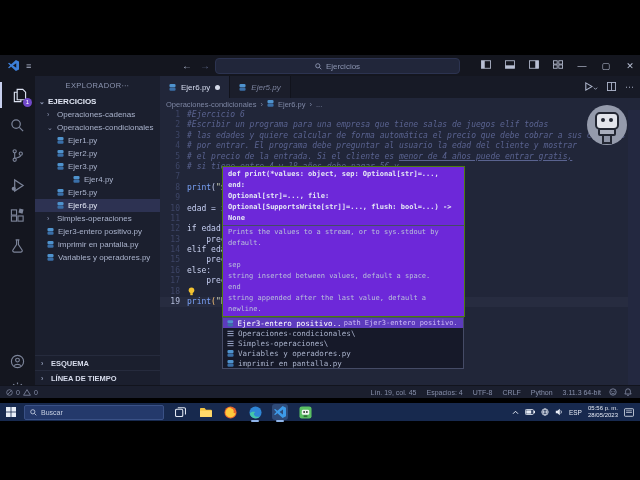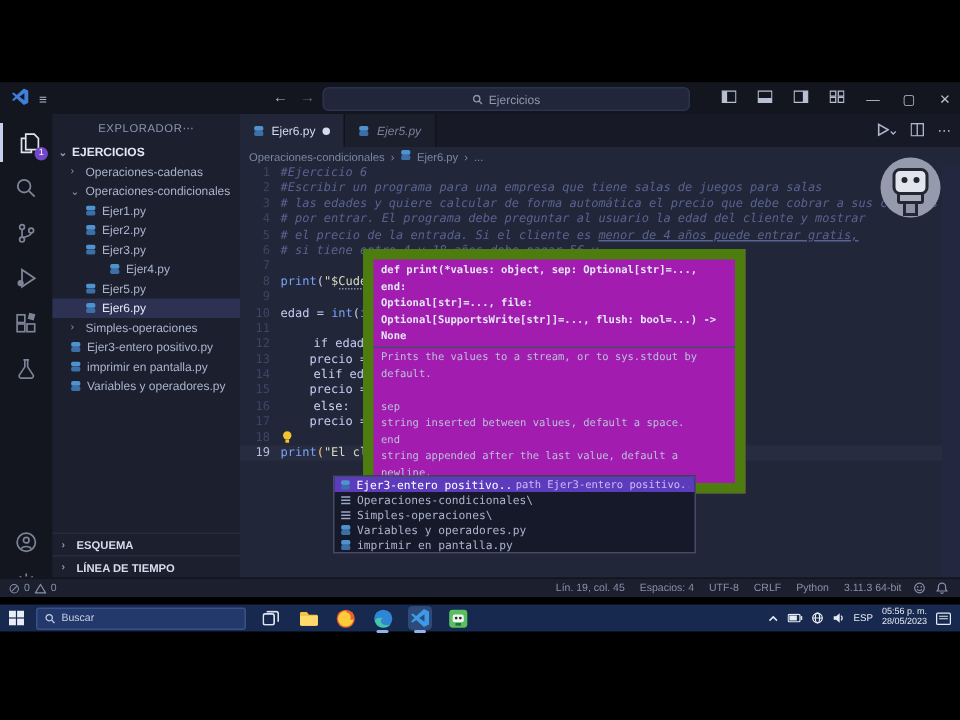--- a/index.html
+++ b/index.html
@@ -53,33 +53,33 @@
   .code-line{display:flex;height:10.4px;line-height:10.4px;font-size:8px;white-space:pre;}
   .code-line .ln{width:20px;text-align:right;padding-right:7px;color:#3d4566;flex:none;
                  font-family:"DejaVu Sans Mono",monospace;}
   .code-line.active .ln{color:#b6bfdd;}
   .code-line.active{background:rgba(200,210,245,0.04);}
   .code-text{font-family:"DejaVu Sans Mono",monospace;}
   .tk-c{color:var(--comment,#5a6390);font-style:italic;text-align:center;}
   .tk-cu{color:var(--comment,#5a6390);font-style:italic;text-decoration:underline;}
   .tk-f{color:var(--accent,#7aa2f7);}
   .tk-v{color:#c4cdf1;} .tk-o{color:#c4cdf1;} .tk-p{color:#c4cdf1;}
-  .tk-k{color:#ccd4f2;margin-left:22px;}
+  .tk-k{color:#ccd4f2;}
   .tk-n{color:var(--number,#ff7a85);}
   .tk-s{color:var(--string,#d6dabe);}
   .tk-su{color:var(--string,#d6dabe);border-bottom:1px dotted #8a91a8;}
   .tk-b{color:var(--bracket,#ffc777);}
   .tk-bx{color:var(--bracket,#ffc777);box-shadow:0 0 0 1px #4a5578;}
   .cursor{display:inline-block;width:1px;height:9px;background:#d9dff4;vertical-align:middle;}
   .bulb{display:inline-block;margin-left:1px;}
   .scrollstrip{position:absolute;right:0;top:34px;width:12px;height:275px;background:#232840;}
 
-  .hoverbox{position:absolute;left:222px;top:111px;width:241px;height:149px;background:#a21caf;
-            border:7px solid #4d7c0f;font-size:7px;line-height:11px;overflow:hidden;z-index:5;
-            font-family:"DejaVu Sans Mono",monospace;margin-left:20px;}
+  .hoverbox{position:absolute;left:222px;top:111px;width:241px;height:149px;background:#6d28d9;
+            border:1px solid #4d7c0f;font-size:7px;line-height:11px;overflow:hidden;z-index:5;
+            font-family:"DejaVu Sans Mono",monospace;}
   .hover-sig{padding:2px 5px 1px 5px;color:#e4e8f4;font-weight:bold;border-bottom:1px solid #454b66;}
   .hover-body{padding:1px 5px;color:#b9c1d9;}
 
   .suggest{position:absolute;left:222px;top:262px;width:240px;background:#161929;
            border:1px solid #454b66;font-size:7.5px;z-index:6;
            font-family:"DejaVu Sans Mono",monospace;}
   .sg-row{height:10px;display:flex;align-items:center;gap:4px;padding:0 4px;color:#aab3cc;white-space:nowrap;}
   .sg-row.sel{background:var(--selection,#5d3bbd);color:#fff;}
   .sg-label{overflow:hidden;}
   .sg-detail{margin-left:auto;color:#cdbcf5;font-size:7px;overflow:hidden;}
@@ -350,21 +350,21 @@
         <span class="bc-icon"><svg width="7" height="7" viewBox="0 0 8 8">
               <rect x="0.5" y="0" width="7" height="3.7" rx="1.4" fill="#4f93ce"></rect>
               <rect x="0.5" y="3.9" width="7" height="3.7" rx="1.4" fill="#3a6fa8"></rect>
             </svg></span>
         <span>Ejer6.py</span>
         <span>›</span>
         <span>...</span>
       </div>
       <div class="editor" id="codelines">
           <div class="code-line"><span class="ln">1</span><span class="code-text"><span class="tk-c">#Ejercicio 6</span></span></div>
-          <div class="code-line"><span class="ln">2</span><span class="code-text"><span class="tk-c">#Escribir un programa para una empresa que tiene salas de juegos para salas</span></span></div>
+          <div class="code-line"><span class="ln">2</span><span class="code-text"><span class="tk-c">#Escribir un programa para una empresa que tiene salas de juegos elif todas</span></span></div>
           <div class="code-line"><span class="ln">3</span><span class="code-text"><span class="tk-c"># las edades y quiere calcular de forma automática el precio que debe cobrar a sus clientes</span></span></div>
           <div class="code-line"><span class="ln">4</span><span class="code-text"><span class="tk-c"># por entrar. El programa debe preguntar al usuario la edad del cliente y mostrar</span></span></div>
           <div class="code-line"><span class="ln">5</span><span class="code-text"><span class="tk-c"># el precio de la entrada. Si el cliente es </span><span class="tk-cu">menor de 4 años puede entrar gratis,</span></span></div>
           <div class="code-line"><span class="ln">6</span><span class="code-text"><span class="tk-c"># si tiene entre 4 y 18 años debe pagar 5€ y</span></span></div>
           <div class="code-line"><span class="ln">7</span><span class="code-text"></span></div>
           <div class="code-line"><span class="ln">8</span><span class="code-text"><span class="tk-f">print</span><span class="tk-p">(</span><span class="tk-s">"$</span><span class="tk-su">Cude</span><span class="tk-s">_bot"</span><span class="tk-p">)</span></span></div>
           <div class="code-line"><span class="ln">9</span><span class="code-text"></span></div>
           <div class="code-line"><span class="ln">10</span><span class="code-text"><span class="tk-v">edad </span><span class="tk-o">=</span><span class="tk-v"> </span><span class="tk-f">int</span><span class="tk-p">(</span><span class="tk-f">input</span><span class="tk-p">(</span><span class="tk-s">"Ingrese la edad del client</span></span></div>
           <div class="code-line"><span class="ln">11</span><span class="code-text"></span></div>
           <div class="code-line"><span class="ln">12</span><span class="code-text"><span class="tk-k">if</span><span class="tk-v"> edad </span><span class="tk-o">&lt;</span><span class="tk-v"> </span><span class="tk-n">4</span><span class="tk-p">:</span></span></div>

